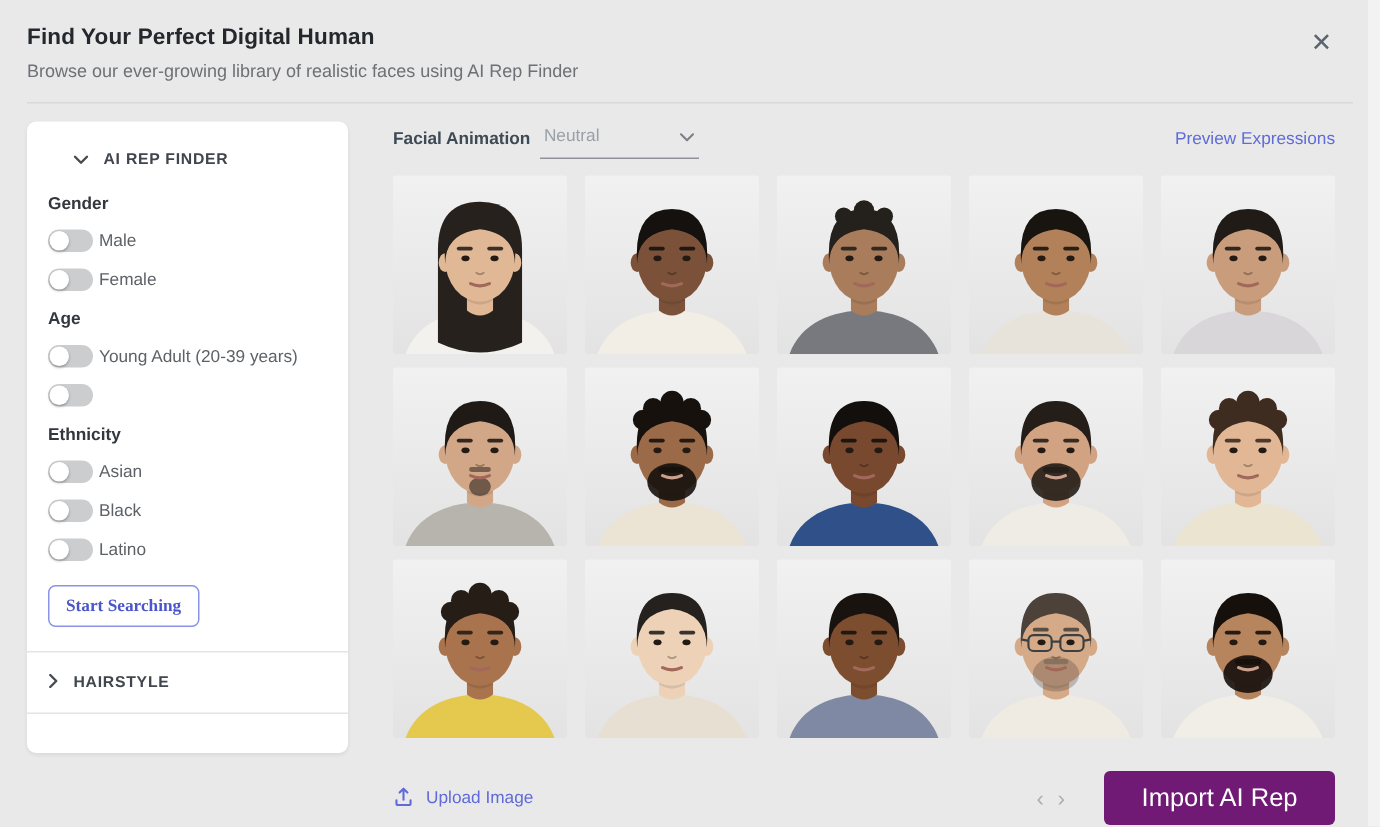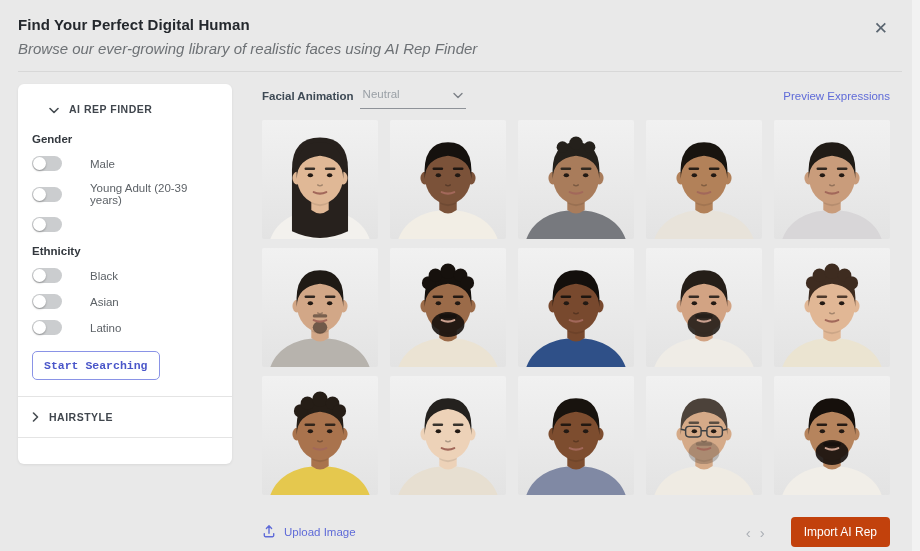--- a/index.html
+++ b/index.html
@@ -10,59 +10,59 @@
     font-family:"Liberation Sans", sans-serif;
     color:#3c4043;
     position:relative;
   }
   .app { width:920px; height:551px; position:relative; }
   .right-strip { position:absolute; right:0; top:0; width:8px; height:100%; background:#f2f2f2; }
 
   
   .hdr { display:flex; justify-content:space-between; align-items:flex-start; padding:16px 20px 0 18px; }
   .hdr-title { font-size:15px; font-weight:700; color:#24282d; letter-spacing:.1px; }
-  .hdr-sub { font-size:15px; color:#6d7175; margin-top:7px;font-style:italic; }
+  .hdr-sub { font-size:12px; color:#6d7175; margin-top:7px; }
   .close-btn { background:none; border:none; font-size:17px; line-height:1; color:#5a6570; cursor:pointer; padding:4px 6px; margin-right:6px; }
   .hdr-divider { border:none; border-top:1px solid #d8d8d8; margin:14px 18px 0 18px; }
 
   
   .content { display:flex; align-items:flex-start; padding:0 30px 0 18px; }
 
   
   .sidebar { width:214px; flex:none; background:#fff; border-radius:6px; box-shadow:0 1px 3px rgba(0,0,0,.07); margin-top:12px; padding-bottom:26px; }
   .side-head { display:flex; align-items:center; gap:10px; padding:16px 14px 2px 14px; cursor:pointer;margin-left:17px; }
   .side-head-label { font-size:10.5px; font-weight:600; color:#40464d; letter-spacing:.5px; }
   .filters { padding:0 14px; }
   .group-label { font-size:11.5px; font-weight:700; color:#33383e; margin-top:13px; }
-  .toggle-row { display:flex; align-items:center; gap:28px; margin-top:11px; }
+  .toggle-row { display:flex; align-items:center; gap:4px; margin-top:11px; }
   .switch { width:30px; height:15px; border-radius:8px; background:#cbcdcf; position:relative; flex:none; cursor:pointer; }
   .switch::after { content:""; position:absolute; left:1px; top:1px; width:13px; height:13px; border-radius:50%; background:#fff; box-shadow:0 1px 2px rgba(0,0,0,.3); }
   .toggle-label { font-size:11.5px; color:#5d6267; }
-  .start-btn { margin:16px 0 0 14px; background:#fff; border:1px solid #8a93e6; color:#4a56c9; font-weight:700; font-size:11.5px; padding:7px 11px; border-radius:5px; cursor:pointer; font-family:Liberation Mono, monospace; }
+  .start-btn { margin:16px 0 0 14px; background:#fff; border:1px solid #8a93e6; color:#4a56c9; font-weight:700; font-size:11.5px; padding:7px 11px; border-radius:5px; cursor:pointer; font-family:Liberation Serif, serif; }
   .side-divider { border:none; border-top:1px solid #e4e4e4; margin:16px 0 0 0; }
   .side-section { display:flex; align-items:center; gap:10px; padding:11px 14px; cursor:pointer; }
   .side-divider2 { border:none; border-top:1px solid #e4e4e4; margin:0; }
 
   
   main { flex:1; margin-left:30px; margin-top:12px; min-width:0; }
   .main-top { display:flex; align-items:center; height:24px; }
   .fa-label { font-size:11.5px; font-weight:700; color:#3e4a55; flex:none; }
   .fa-select { display:flex; align-items:center; justify-content:space-between; width:106px; margin-left:6px; border-bottom:1px solid #8f9399; padding:2px 3px 5px 3px; cursor:pointer; flex:none; }
   .fa-value { font-size:11.5px; color:#9aa0a6; }
   .preview-link { margin-left:auto; font-size:11.5px; color:#5f6bd8; cursor:pointer; text-decoration:none; }
 
   .grid { display:grid; grid-template-columns:repeat(5,1fr); gap:9px 12px; margin-top:12px; }
   .tile { height:119px; background:linear-gradient(#f1f1f1,#e3e3e3); overflow:hidden; cursor:pointer; border-radius:2px; }
   .tile svg { display:block; width:100%; height:100%; }
 
   .main-bottom { display:flex; align-items:center; margin-top:22px; }
   .upload-link { display:flex; align-items:center; gap:8px; color:#5f6bd8; font-size:11.5px; font-weight:500; cursor:pointer; text-decoration:none; }
   .pager { margin-left:auto; display:flex; gap:9px; color:#abafb5; font-size:15px; line-height:1; }
   .pager span { cursor:pointer; }
-  .import-btn { margin-left:26px; background:#c2410c; color:#fff; border:none; border-radius:4px; font-size:12px; font-weight:500; padding:8px 13px; cursor:pointer; font-family:inherit; }
+  .import-btn { margin-left:26px; background:#701a75; color:#fff; border:none; border-radius:4px; font-size:17px; font-weight:500; padding:8px 25px; cursor:pointer; font-family:inherit; }
 </style>
 </head>
 <body>
 
 <div class="app">
 
   <header class="hdr">
     <div>
       <div class="hdr-title">Find Your Perfect Digital Human</div>
       <div class="hdr-sub">Browse our ever-growing library of realistic faces using AI Rep Finder</div>
@@ -83,33 +83,38 @@
         <span class="side-head-label">AI REP FINDER</span>
       </div>
       <div class="filters">
           <div class="group-label">Gender</div>
           <div class="toggle-row">
             <span class="switch"></span>
             <span class="toggle-label">Male</span>
           </div>
           <div class="toggle-row">
             <span class="switch"></span>
+            <span class="toggle-label">Female</span>
+          </div>
+          <div class="group-label">Age</div>
+          <div class="toggle-row">
+            <span class="switch"></span>
             <span class="toggle-label">Young Adult (20-39 years)</span>
           </div>
           <div class="toggle-row">
             <span class="switch"></span>
           </div>
           <div class="group-label">Ethnicity</div>
           <div class="toggle-row">
             <span class="switch"></span>
+            <span class="toggle-label">Asian</span>
+          </div>
+          <div class="toggle-row">
+            <span class="switch"></span>
             <span class="toggle-label">Black</span>
-          </div>
-          <div class="toggle-row">
-            <span class="switch"></span>
-            <span class="toggle-label">Asian</span>
           </div>
           <div class="toggle-row">
             <span class="switch"></span>
             <span class="toggle-label">Latino</span>
           </div>
         </div>
       <button class="start-btn">Start Searching</button>
       <hr class="side-divider">
       <div class="side-section">
         <span>

